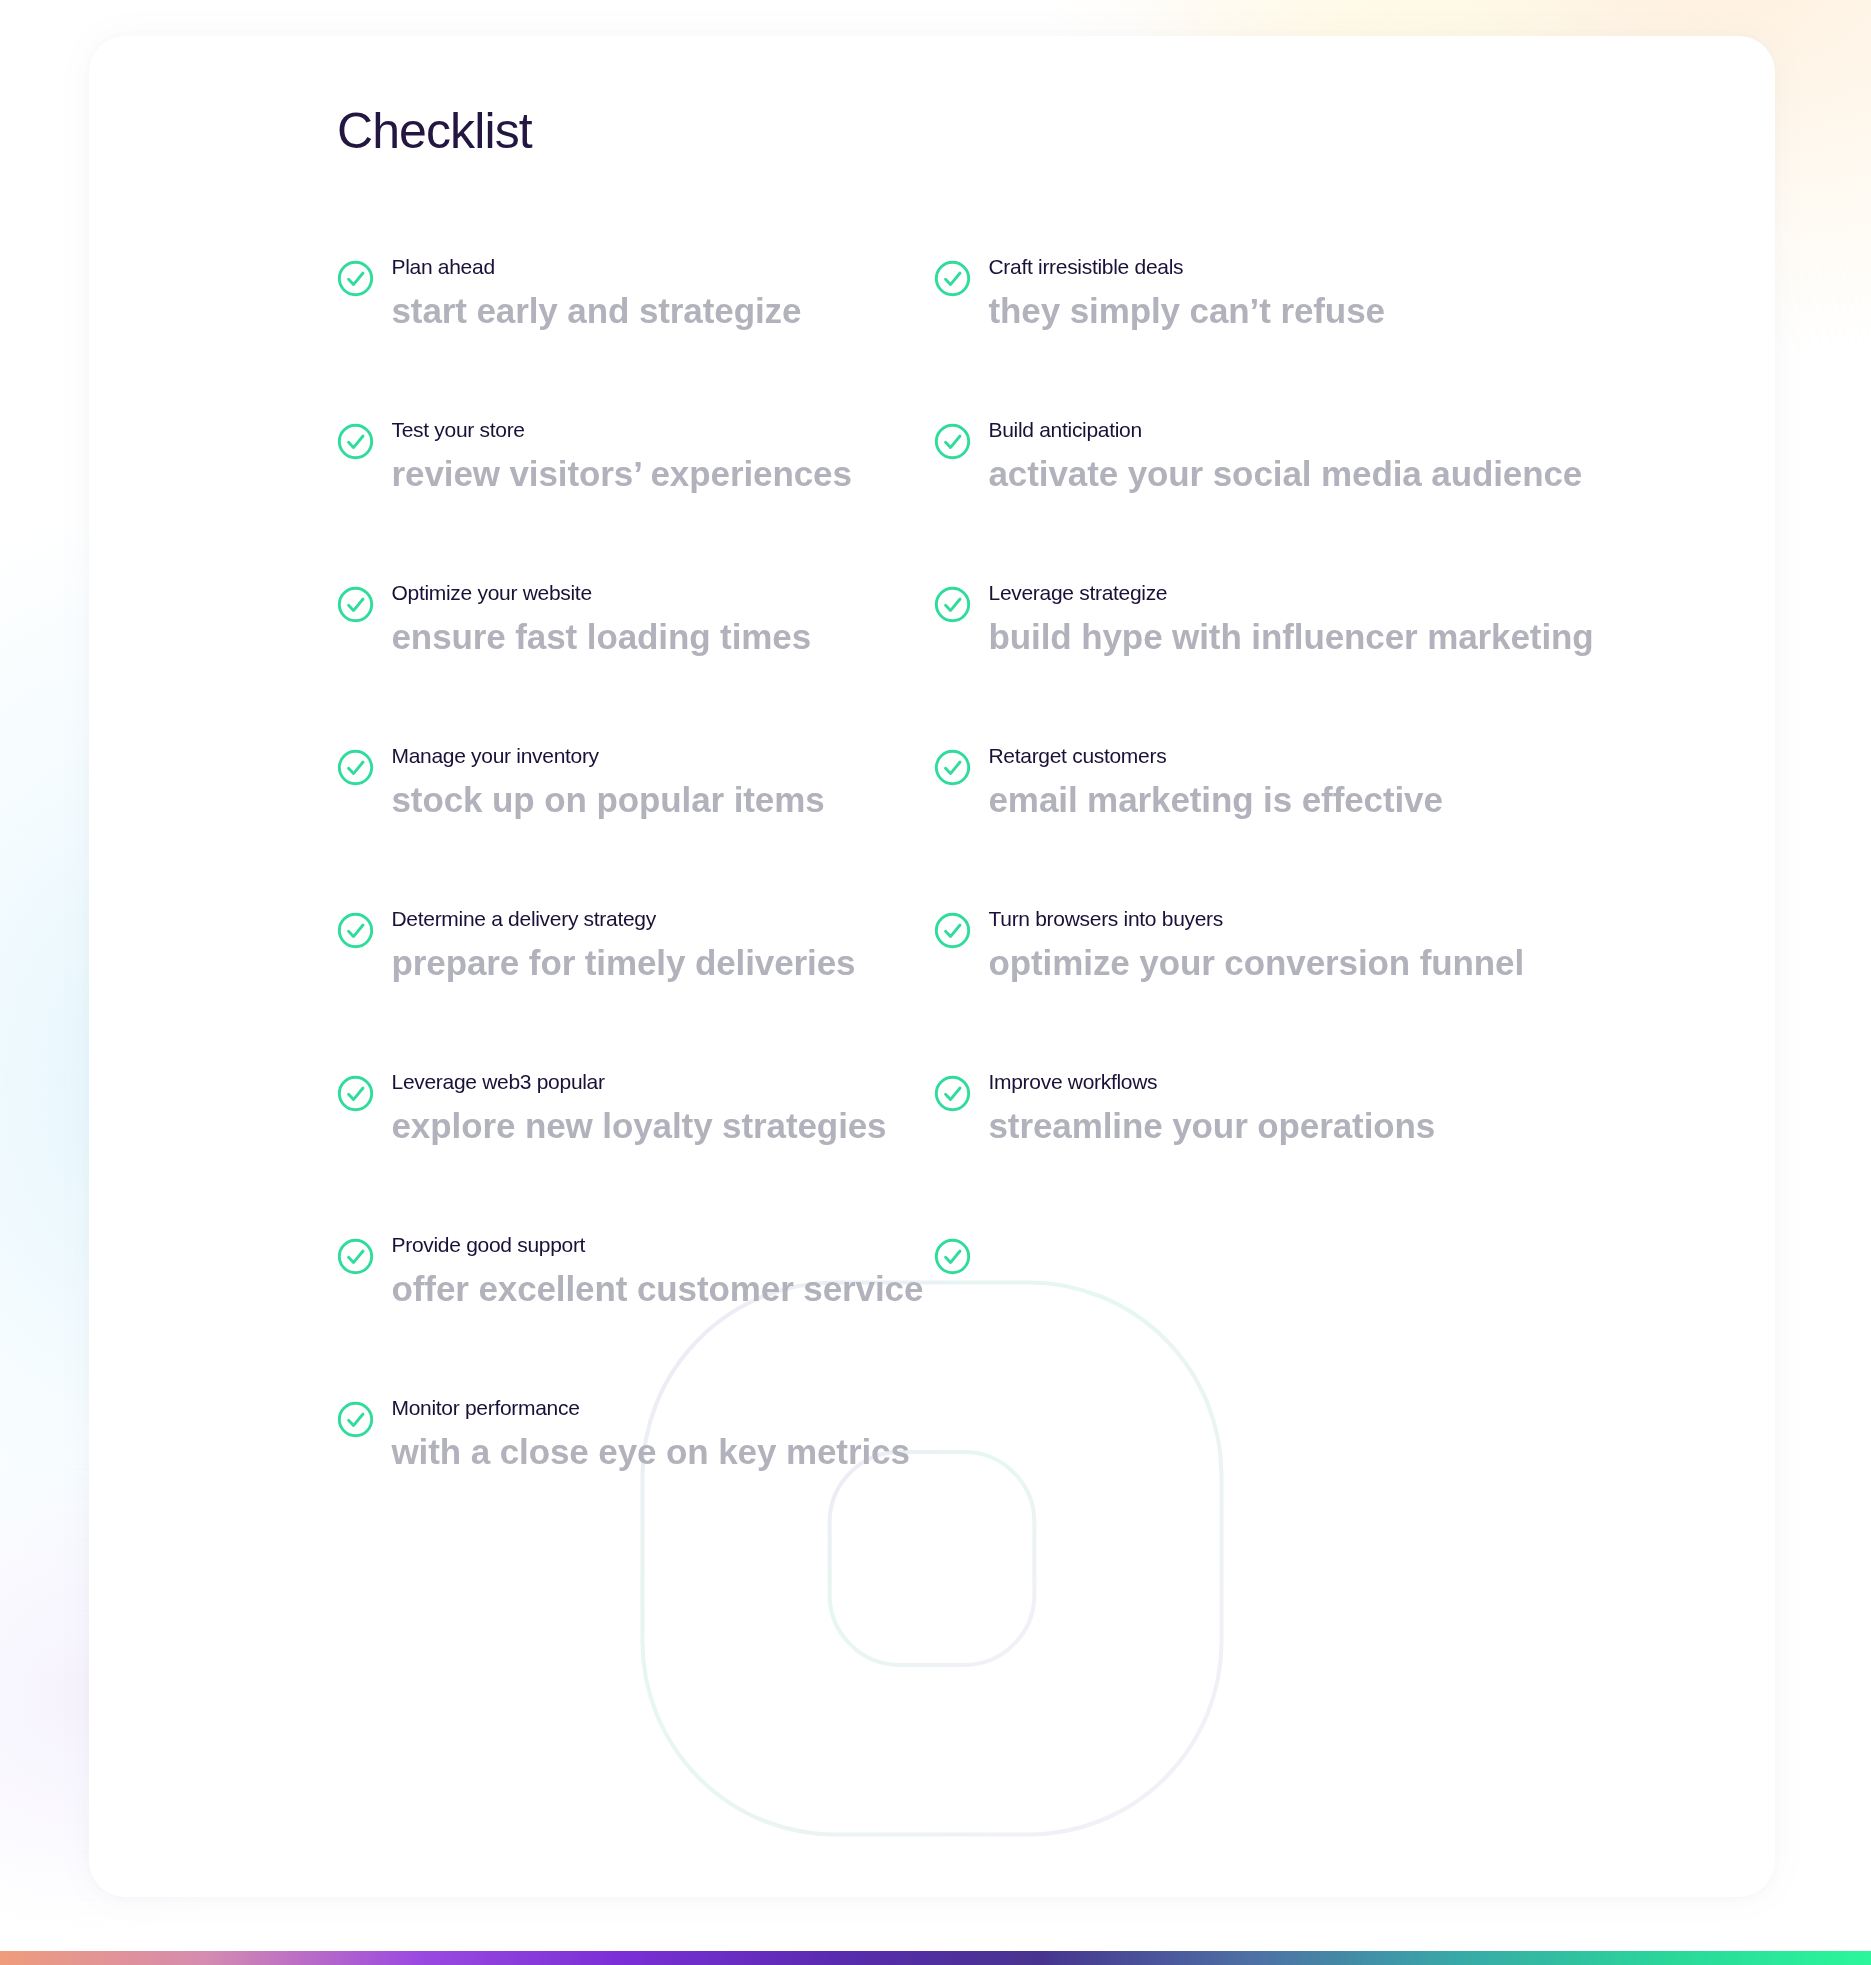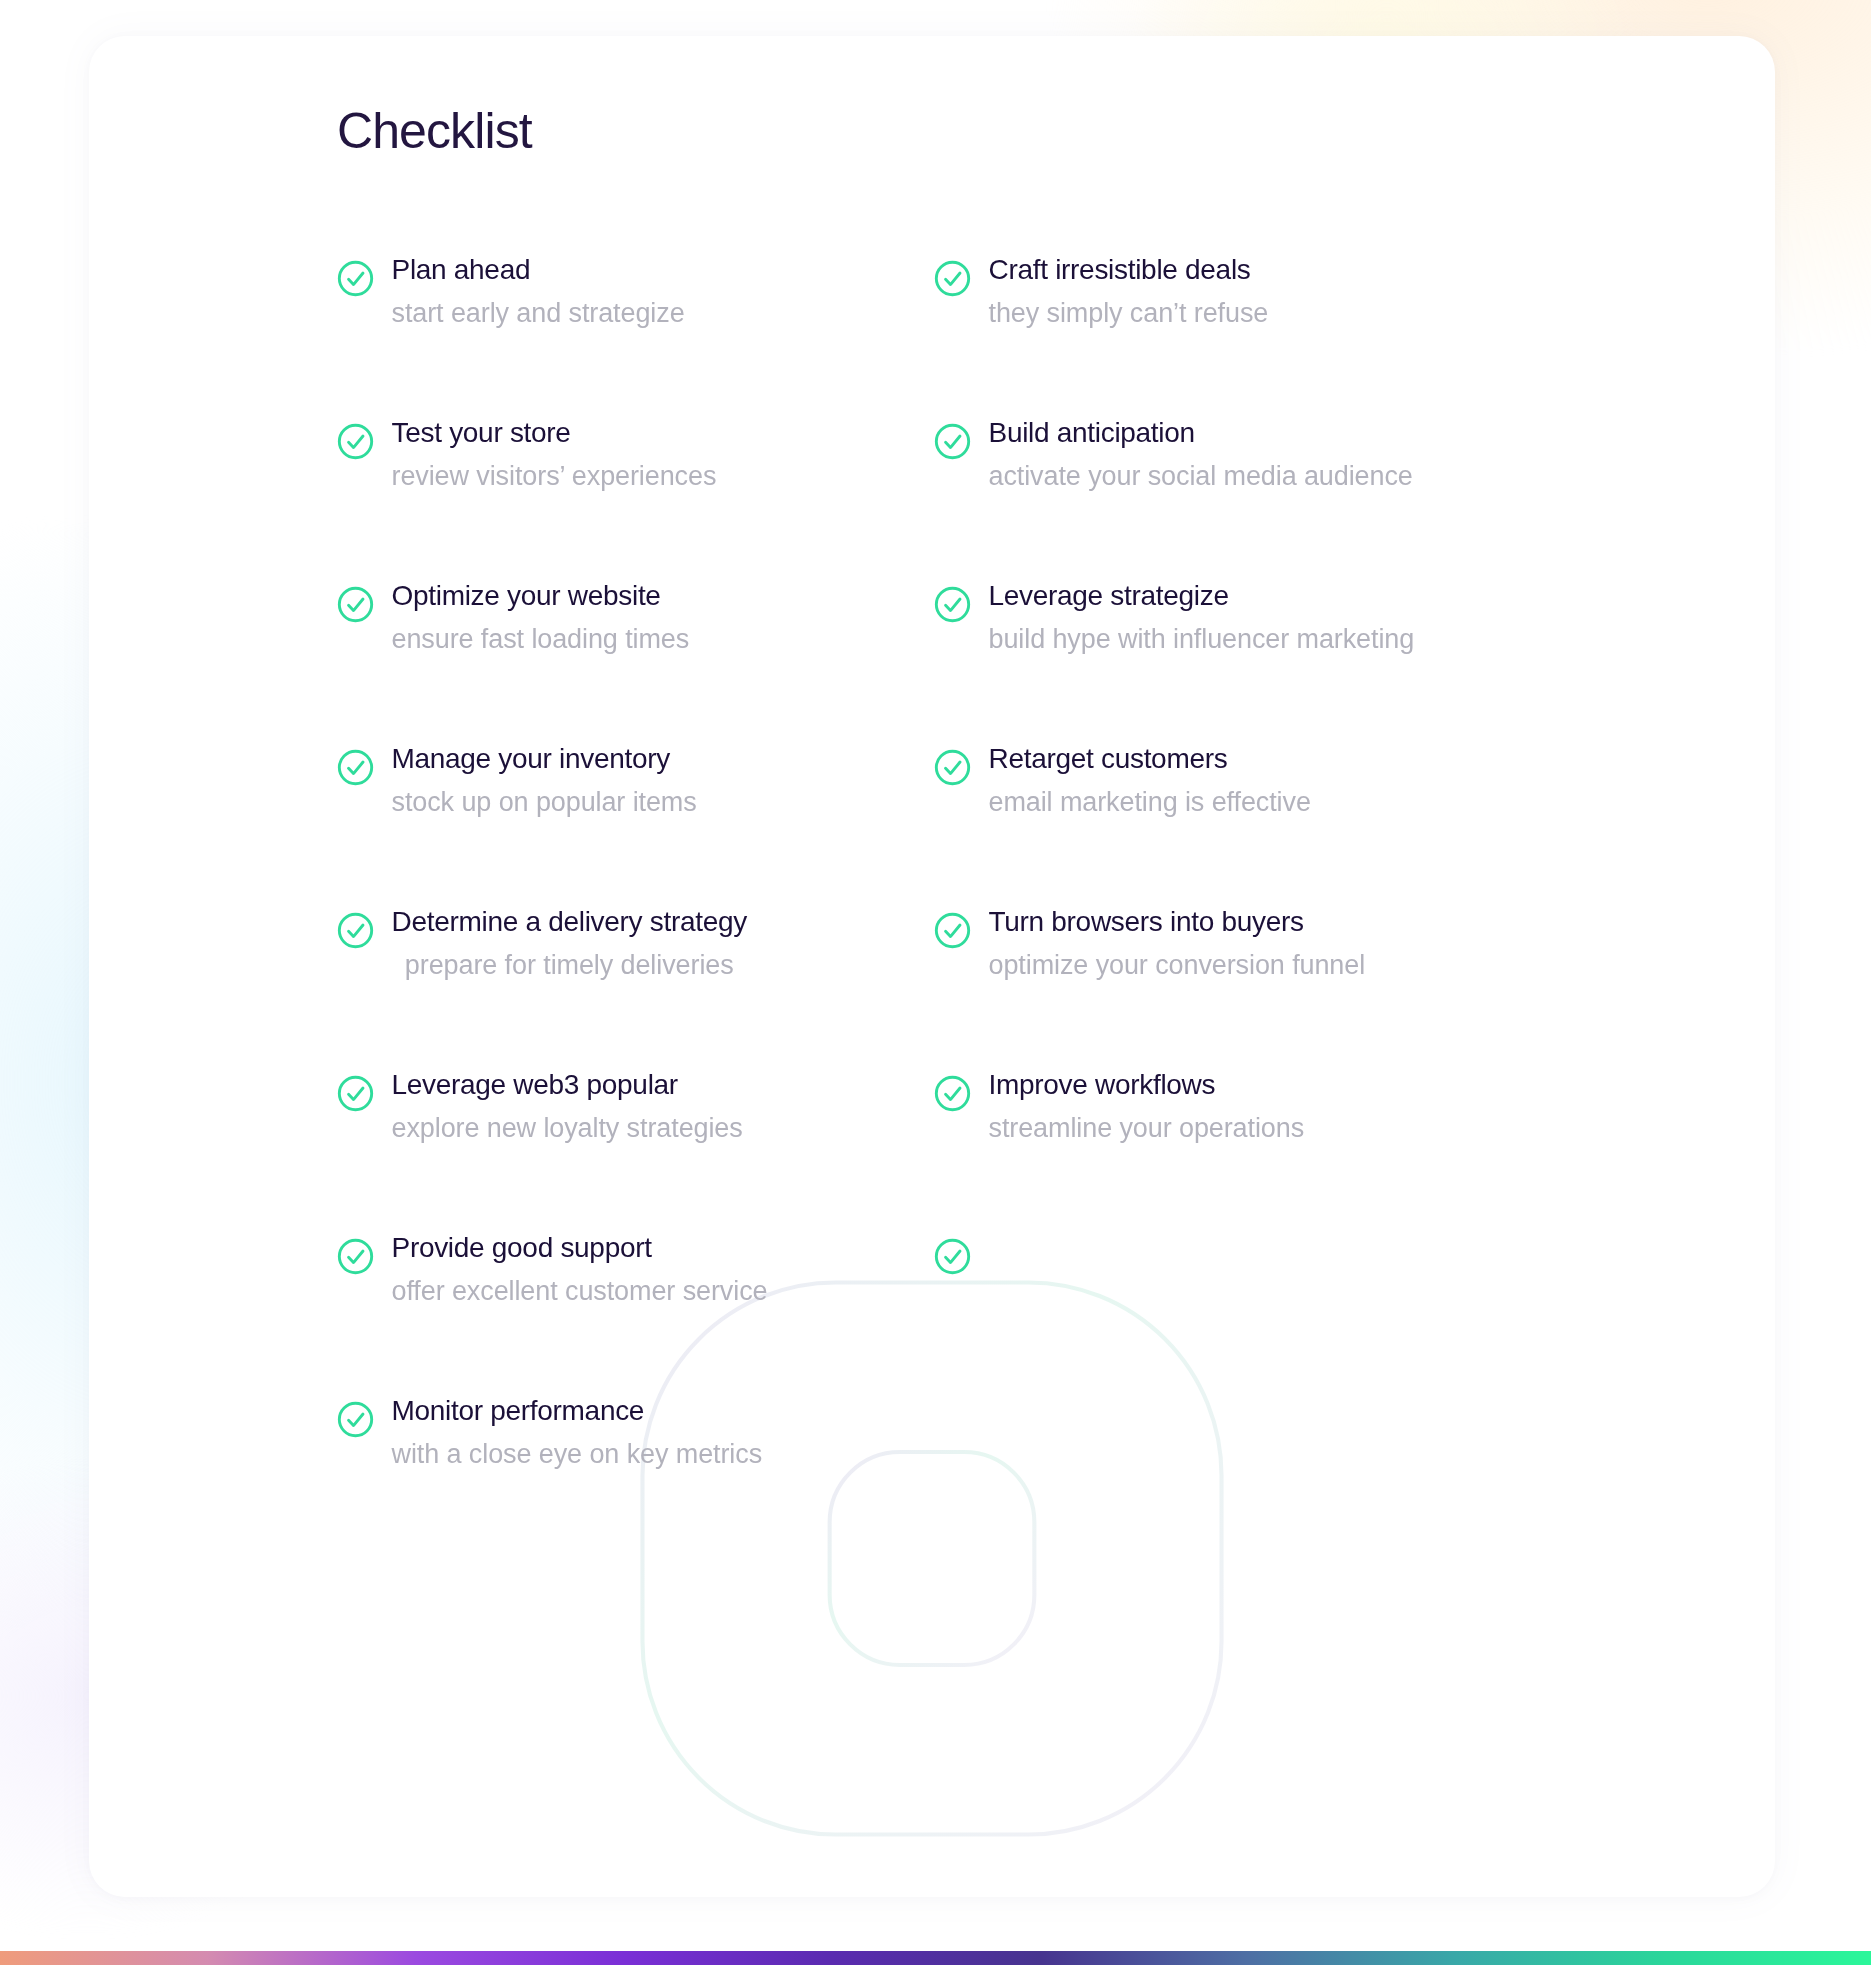--- a/index.html
+++ b/index.html
@@ -125,32 +125,32 @@
     margin-right: 17.5px;
   }
   .check-icon svg { display: block; width: 37px; height: 37px; }
 
   .check-text {
     display: flex;
     flex-direction: column;
   }
 
   .check-title {
-    font-size: 28px;
+    font-size: 21px;
     font-weight: 500;
     color: #1b1038;
     line-height: 1.0;
     letter-spacing: -0.3px;
     white-space: nowrap;
   }
 
   .check-sub {
     margin-top: 16.4px;
-    font-size: 27px;
-    font-weight: 400;
+    font-size: 35px;
+    font-weight: 700;
     color: #b2b2bc;
     line-height: 1.0;
     letter-spacing: -0.1px;
     white-space: nowrap;
     text-align: center;
   }
 
   
   .gradient-bar {
     position: absolute;

